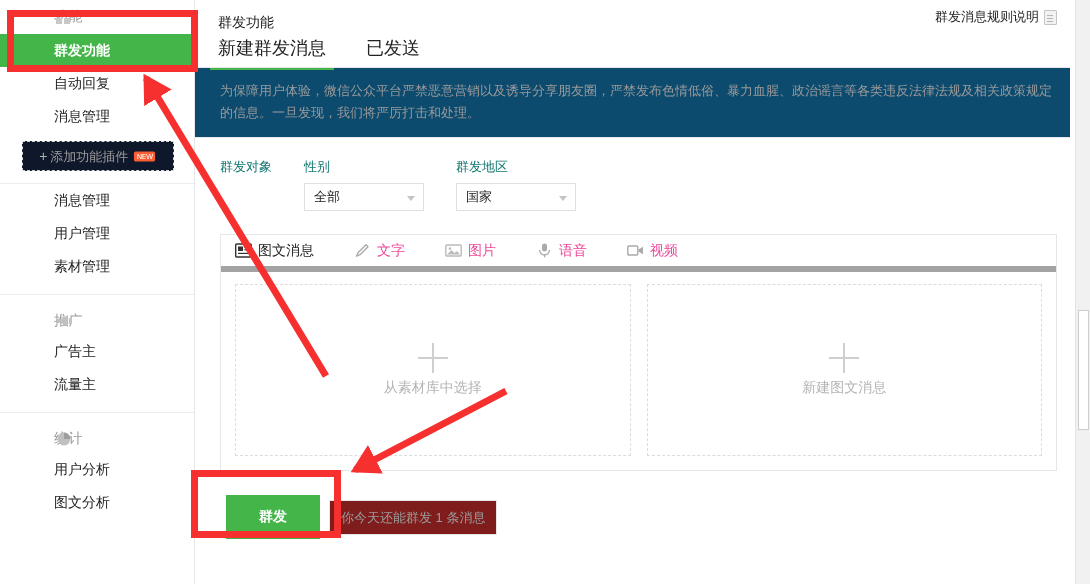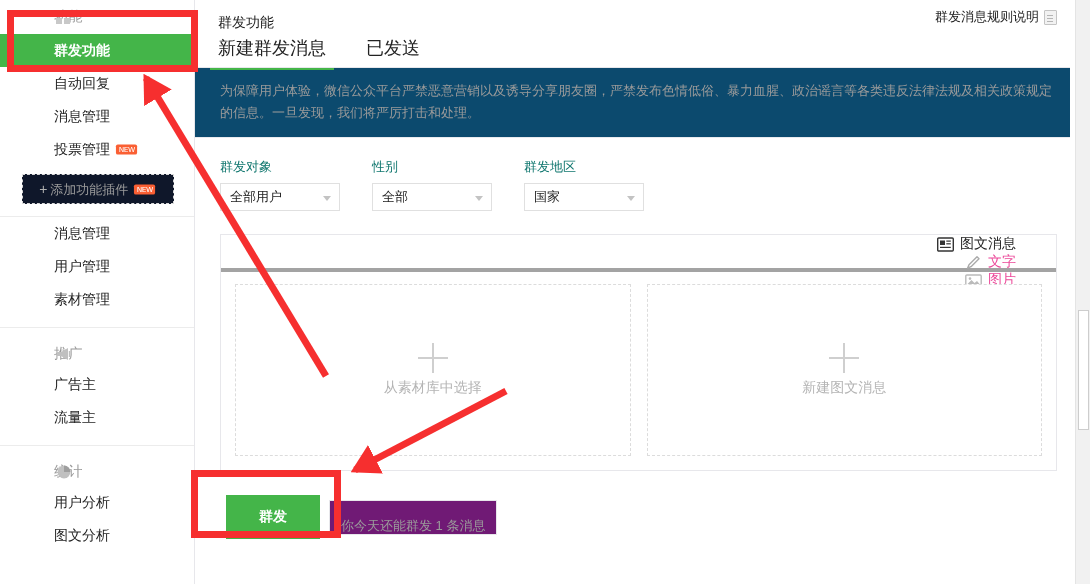--- a/index.html
+++ b/index.html
@@ -143,24 +143,23 @@
     border-top: 5px solid #c3c3c3;
   }
 
   
   .card {
     margin: 23px 18px 0 25px;
     border: 1px solid #e7e7eb;
     background: #fff;
   }
   .type-tabs {
-    display: flex; align-items: flex-end;
-    height: 37px; border-bottom: 4px solid #a3a3a3;
+    display: flex; align-items: center;
+    height: 37px; border-bottom: 6px solid #a3a3a3;
     padding-left: 14px;
-    flex-direction: column;
   }
   .type-tab {
     display: flex; align-items: center; gap: 6px;
     margin-right: 40px; font-size: 14px; color: #ec4899;
     cursor: pointer;
   }
   .type-tab.active { color: #222; }
   .ticon { width: 17px; height: 17px; display: block; }
 
   .drop-area {
@@ -188,22 +187,22 @@
     padding: 24px 0 0 31px;
   }
   .send-btn {
     width: 94px; height: 44px;
     background: #44b549; border: none;
     color: #fff; font-size: 14px; font-weight: bold;
     cursor: pointer; font-family: inherit;
   }
   .quota {
     margin-left: 9px; height: 35px; line-height: 33px;
-    border: 1px solid #e7e7eb; background: #701a75;
-    padding: 8px 11px; font-size: 13px; color: #9a9a9a;
+    border: 1px solid #e7e7eb; background: #7f1d1d;
+    padding: 0 11px; font-size: 13px; color: #9a9a9a;
   }
 
   
   .scroll-track {
     position: absolute; right: 0; top: 0;
     width: 15px; height: 584px;
     background: #f1f1f1;
     border-left: 1px solid #e4e4e4;
   }
   .scroll-thumb {
@@ -247,23 +246,20 @@
       </div>
       <a class="side-item active">
         <span>群发功能</span>
       </a>
       <a class="side-item">
         <span>自动回复</span>
       </a>
       <a class="side-item">
         <span>消息管理</span>
       </a>
-      <a class="side-item">
-        <span>投票管理</span><span class="badge-new">NEW</span>
-      </a>
       <div class="add-plugin">
         <span class="plus">+</span><span>添加功能插件</span><span class="badge-new">NEW</span>
       </div>
     </div>
 
     <div class="side-group">
       <a class="side-item">
         <span>消息管理</span>
       </a>
       <a class="side-item">
@@ -331,24 +327,20 @@
         <span>群发消息规则说明</span>
         <span class="doc-icon"></span>
       </div>
     </div>
 
     <div class="notice">为保障用户体验，微信公众平台严禁恶意营销以及诱导分享朋友圈，严禁发布色情低俗、暴力血腥、政治谣言等各类违反法律法规及相关政策规定的信息。一旦发现，我们将严厉打击和处理。</div>
 
     <div class="form-row">
       <div class="field">
         <div class="field-label">群发对象</div>
-        <div class="select">
-          <span>全部用户</span>
-          <span class="caret"></span>
-        </div>
       </div>
       <div class="field">
         <div class="field-label">性别</div>
         <div class="select">
           <span>全部</span>
           <span class="caret"></span>
         </div>
       </div>
       <div class="field">
         <div class="field-label">群发地区</div>

